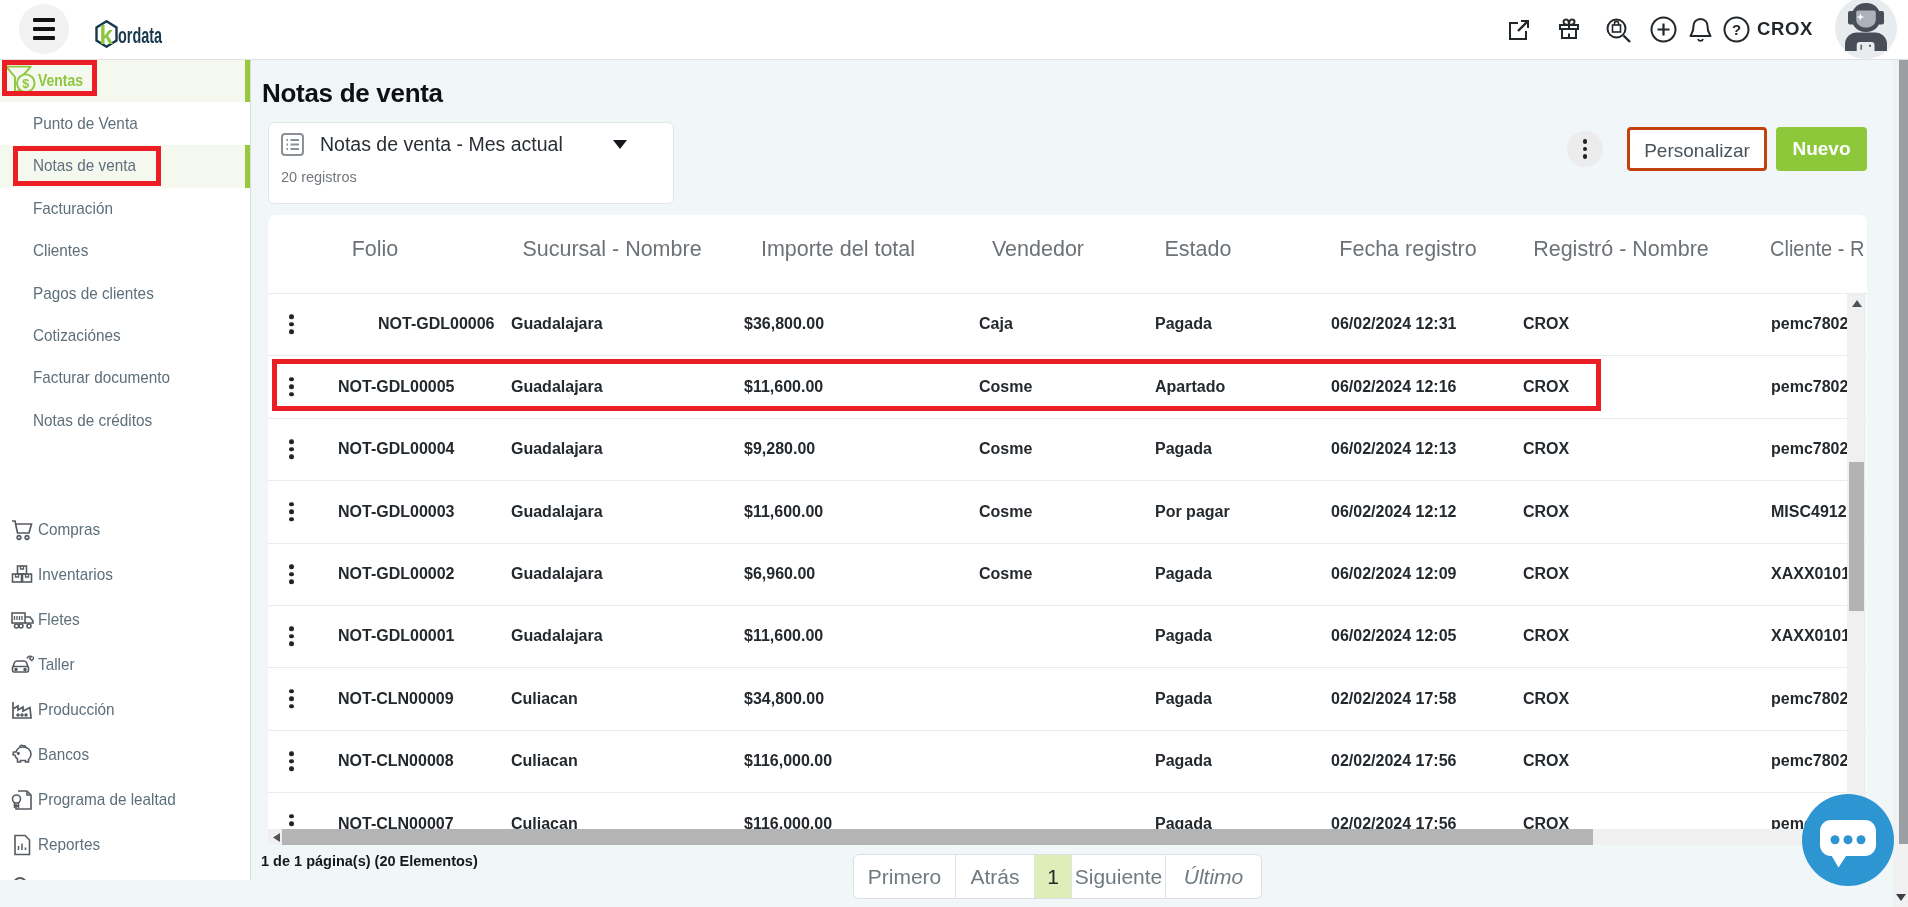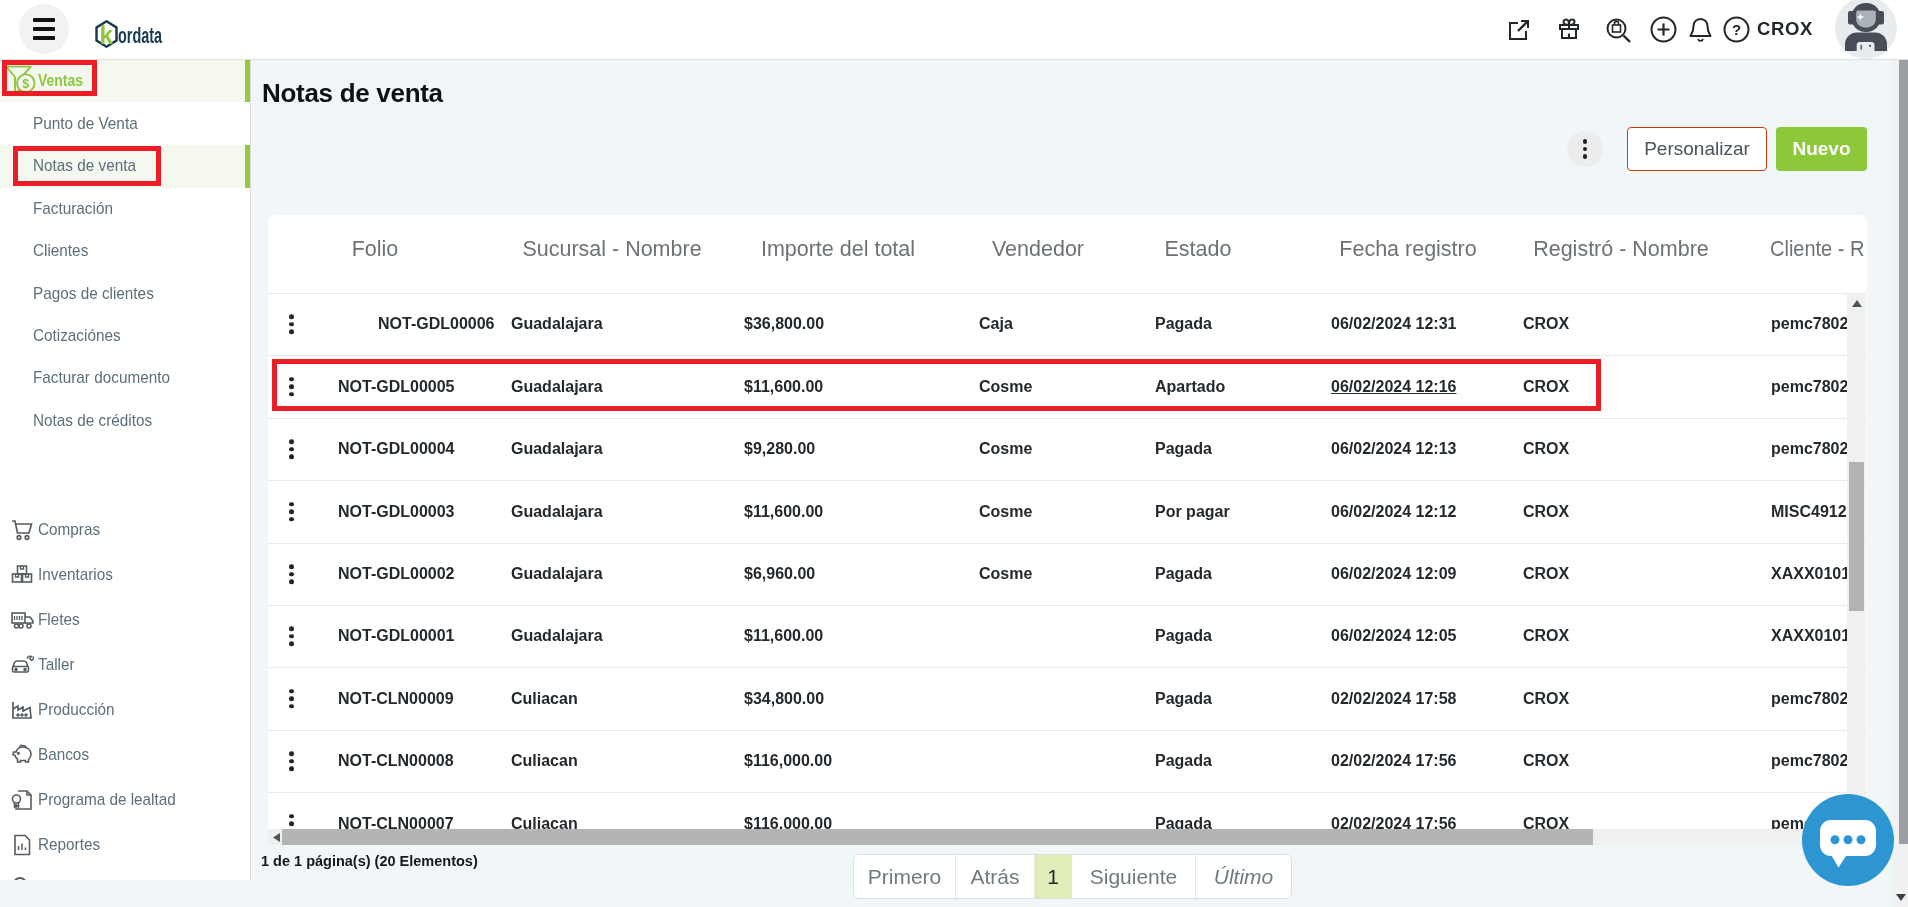--- a/index.html
+++ b/index.html
@@ -27,21 +27,21 @@
   .hcell { position:absolute; top:0; height:68px; line-height:68px; color:#6d7277; font-size:21.5px; transform:translateX(-50%); white-space:nowrap; }
   .row-sep { position:absolute; left:0; width:1599px; height:1px; background:#e9ebed; }
   .dcell { position:absolute; transform:translateY(-50%); font-weight:700; font-size:16px; color:#24292e; white-space:nowrap; }
   .kebab { position:absolute; left:21px; width:5px; transform:translateY(-50%); }
   .kebab i { display:block; width:4.5px; height:4.5px; border-radius:50%; background:#1f2429; margin:3px 0; }
 
   
   .redrect { position:absolute; border:5px solid #ec1e25; z-index:20; }
 
   
-  #btnPers { position:absolute; left:1627px; top:127px; width:140px; height:44px; background:#fff; border:1px solid #c2410c; border-radius:4px; color:#49535b; font-size:19px; text-align:center; line-height:42px; z-index:3; }
+  #btnPers { position:absolute; left:1627px; top:127px; width:140px; height:44px; background:#fff; border:3px solid #c2410c; border-radius:4px; color:#49535b; font-size:19px; text-align:center; line-height:42px; z-index:3; }
   #btnNuevo { position:absolute; left:1776px; top:127px; width:91px; height:44px; background:#8cc83a; border-radius:4px; color:#fff; font-size:19px; font-weight:700; text-align:center; line-height:44px; z-index:3; }
   #kebcircle { position:absolute; left:1567px; top:131px; width:36px; height:36px; border-radius:50%; background:#ececec; z-index:3; }
   #kebcircle i { display:block; width:4.5px; height:4.5px; border-radius:50%; background:#1f2429; margin:3px auto; }
 
   
   #pager { position:absolute; left:853px; top:854px; height:45px; background:#fff; border:1px solid #dcdfe2; border-radius:6px; display:flex; z-index:3; overflow:hidden; }
   #pager .pg { height:43px; line-height:43px; text-align:center; color:#6f7a80; font-size:21px; border-right:1px solid #e1e4e7; }
   #pager .pgact { background:#dfeeb9; color:#23282d; }
   #pager .last { border-right:none;font-style:italic; }
 </style>
@@ -211,20 +211,36 @@
   </svg>
 </div>
 
 <div class="redrect" style="left:2px; top:60px; width:95px; height:36px;"></div>
 <div class="redrect" style="left:13px; top:146px; width:148px; height:40px;"></div>
 <div class="redrect" style="left:272px; top:359px; width:1329px; height:52px;"></div>
 
 <div id="main">
   <div style="position:absolute; left:11px; top:18px; font-size:26px; font-weight:700; color:#0d1115; letter-spacing:-0.3px;">Notas de venta</div>
 
+  <div style="position:absolute; left:17px; top:62px; width:406px; height:82px; background:#fff; border:1px solid #e2e5e8; border-radius:6px;">
+    <svg style="position:absolute; left:11px; top:9px;" width="25" height="25" viewBox="0 0 25 25" fill="none" stroke="#8a9096" stroke-width="2">
+      <rect x="2" y="2" width="21" height="21" rx="3"></rect>
+      <line x1="6.5" y1="8" x2="8" y2="8"></line>
+        <line x1="10.5" y1="8" x2="19" y2="8"></line>
+      <line x1="6.5" y1="12.5" x2="8" y2="12.5"></line>
+        <line x1="10.5" y1="12.5" x2="19" y2="12.5"></line>
+      <line x1="6.5" y1="17" x2="8" y2="17"></line>
+        <line x1="10.5" y1="17" x2="19" y2="17"></line>
+    </svg>
+    <span style="position:absolute; left:51px; top:10px; font-size:19.5px; color:#2a2f34;">Notas de venta - Mes actual</span>
+    <svg style="position:absolute; left:343px; top:15px;" width="16" height="12" viewBox="0 0 16 12">
+        <path d="M1 2 L15 2 L8 11 Z" fill="#15191d"></path>
+      </svg>
+    <span style="position:absolute; left:12px; top:46px; font-size:14.5px; color:#73787c;">20 registros</span>
+  </div>
 
   <div id="tcard">
     <div class="hcell" style="left:107px;">Folio</div>
     <div class="hcell" style="left:344px;">Sucursal - Nombre</div>
     <div class="hcell" style="left:570px;">Importe del total</div>
     <div class="hcell" style="left:770px;">Vendedor</div>
     <div class="hcell" style="left:930px;">Estado</div>
     <div class="hcell" style="left:1140px;">Fecha registro</div>
     <div class="hcell" style="left:1353px;">Registró - Nombre</div>
     <div class="hcell" style="left:1502px; transform:scaleX(0.93); transform-origin:0 50%;">Cliente - R</div>
@@ -253,21 +269,21 @@
     <div class="kebab" style="top:171.8px;">
         <i></i>
         <i></i>
         <i></i>
       </div>
     <div class="dcell" style="left:70px; top:171.8px;">NOT-GDL00005</div>
     <div class="dcell" style="left:243px; top:171.8px;">Guadalajara</div>
     <div class="dcell" style="left:476px; top:171.8px;">$11,600.00</div>
     <div class="dcell" style="left:711px; top:171.8px;">Cosme</div>
     <div class="dcell" style="left:887px; top:171.8px;">Apartado</div>
-    <div class="dcell" style="left:1063px; top:171.8px;text-decoration:underline;">06/02/2024 12:16</div>
+    <div class="dcell" style="left:1063px; top:171.8px;">06/02/2024 12:16</div>
     <div class="dcell" style="left:1255px; top:171.8px;">CROX</div>
     <div class="dcell" style="left:1503px; top:171.8px; width:76px; overflow:hidden;">pemc780207l</div>
     <div class="kebab" style="top:234.2px;">
         <i></i>
         <i></i>
         <i></i>
       </div>
     <div class="dcell" style="left:70px; top:234.2px;">NOT-GDL00004</div>
     <div class="dcell" style="left:243px; top:234.2px;">Guadalajara</div>
     <div class="dcell" style="left:476px; top:234.2px;">$9,280.00</div>
@@ -364,21 +380,21 @@
     <div style="position:absolute; left:14px; top:614px; width:1311px; height:16px; background:#b4b4b4;"></div>
   </div>
 
   <div style="position:absolute; left:10px; top:793px; font-size:14.5px; font-weight:700; color:#15191d;">1 de 1 página(s) (20 Elementos)</div>
 </div>
 
 <div id="pager">
   <div class="pg" style="width:102px;">Primero</div>
   <div class="pg" style="width:79px;">Atrás</div>
   <div class="pg pgact" style="width:37px;">1</div>
-  <div class="pg" style="width:124px;">Siguiente</div>
+  <div class="pg" style="width:94px;">Siguiente</div>
   <div class="pg last" style="width:95px;">Último</div>
 </div>
 <div id="kebcircle">
     <i style="margin-top:8px"></i>
     <i></i>
     <i></i>
   </div>
 <div id="btnPers">Personalizar</div>
 <div id="btnNuevo">Nuevo</div>
 

